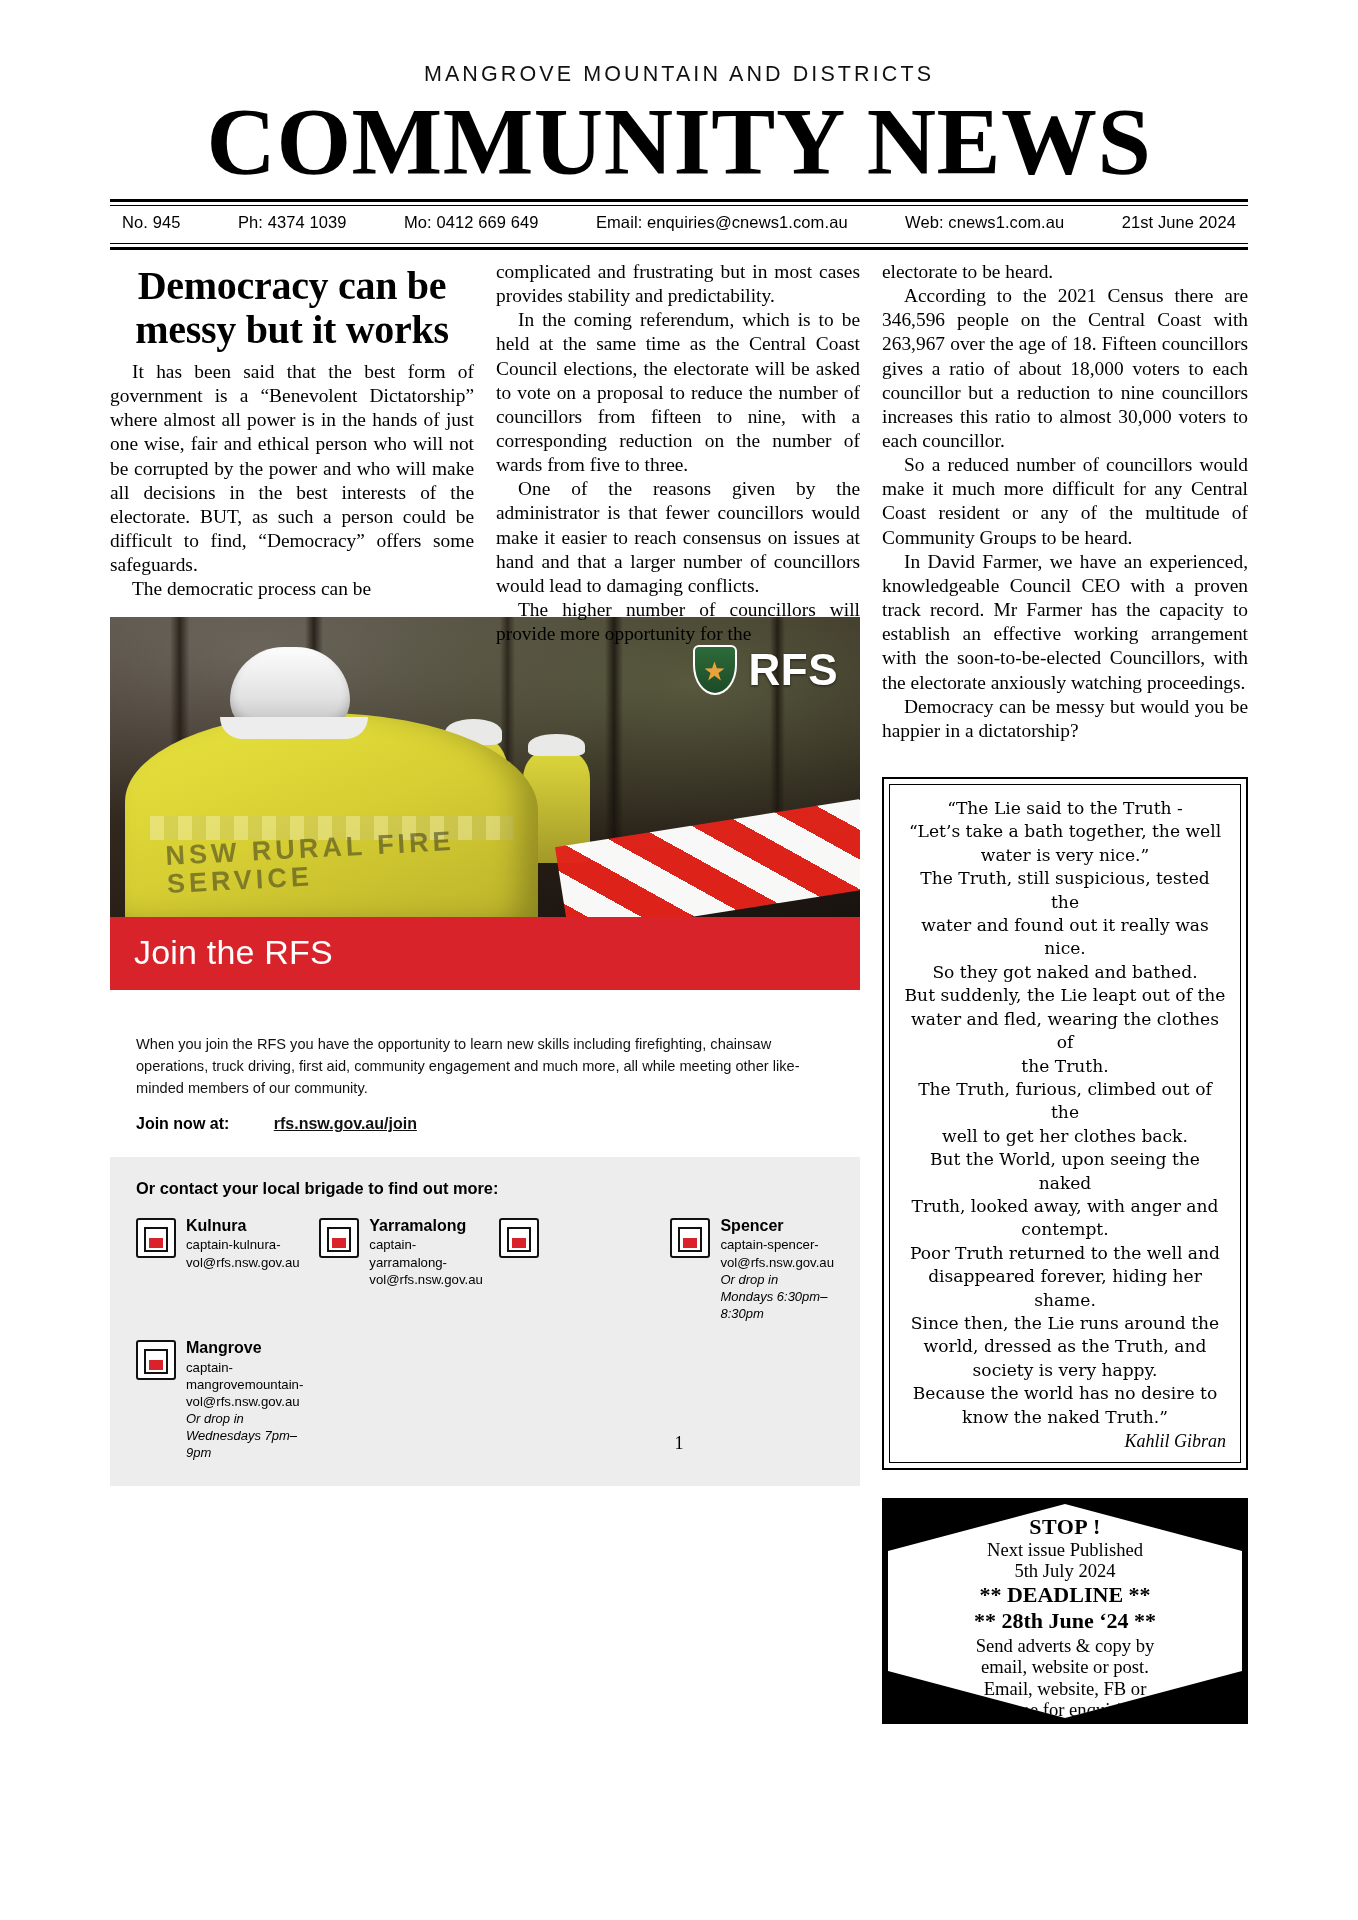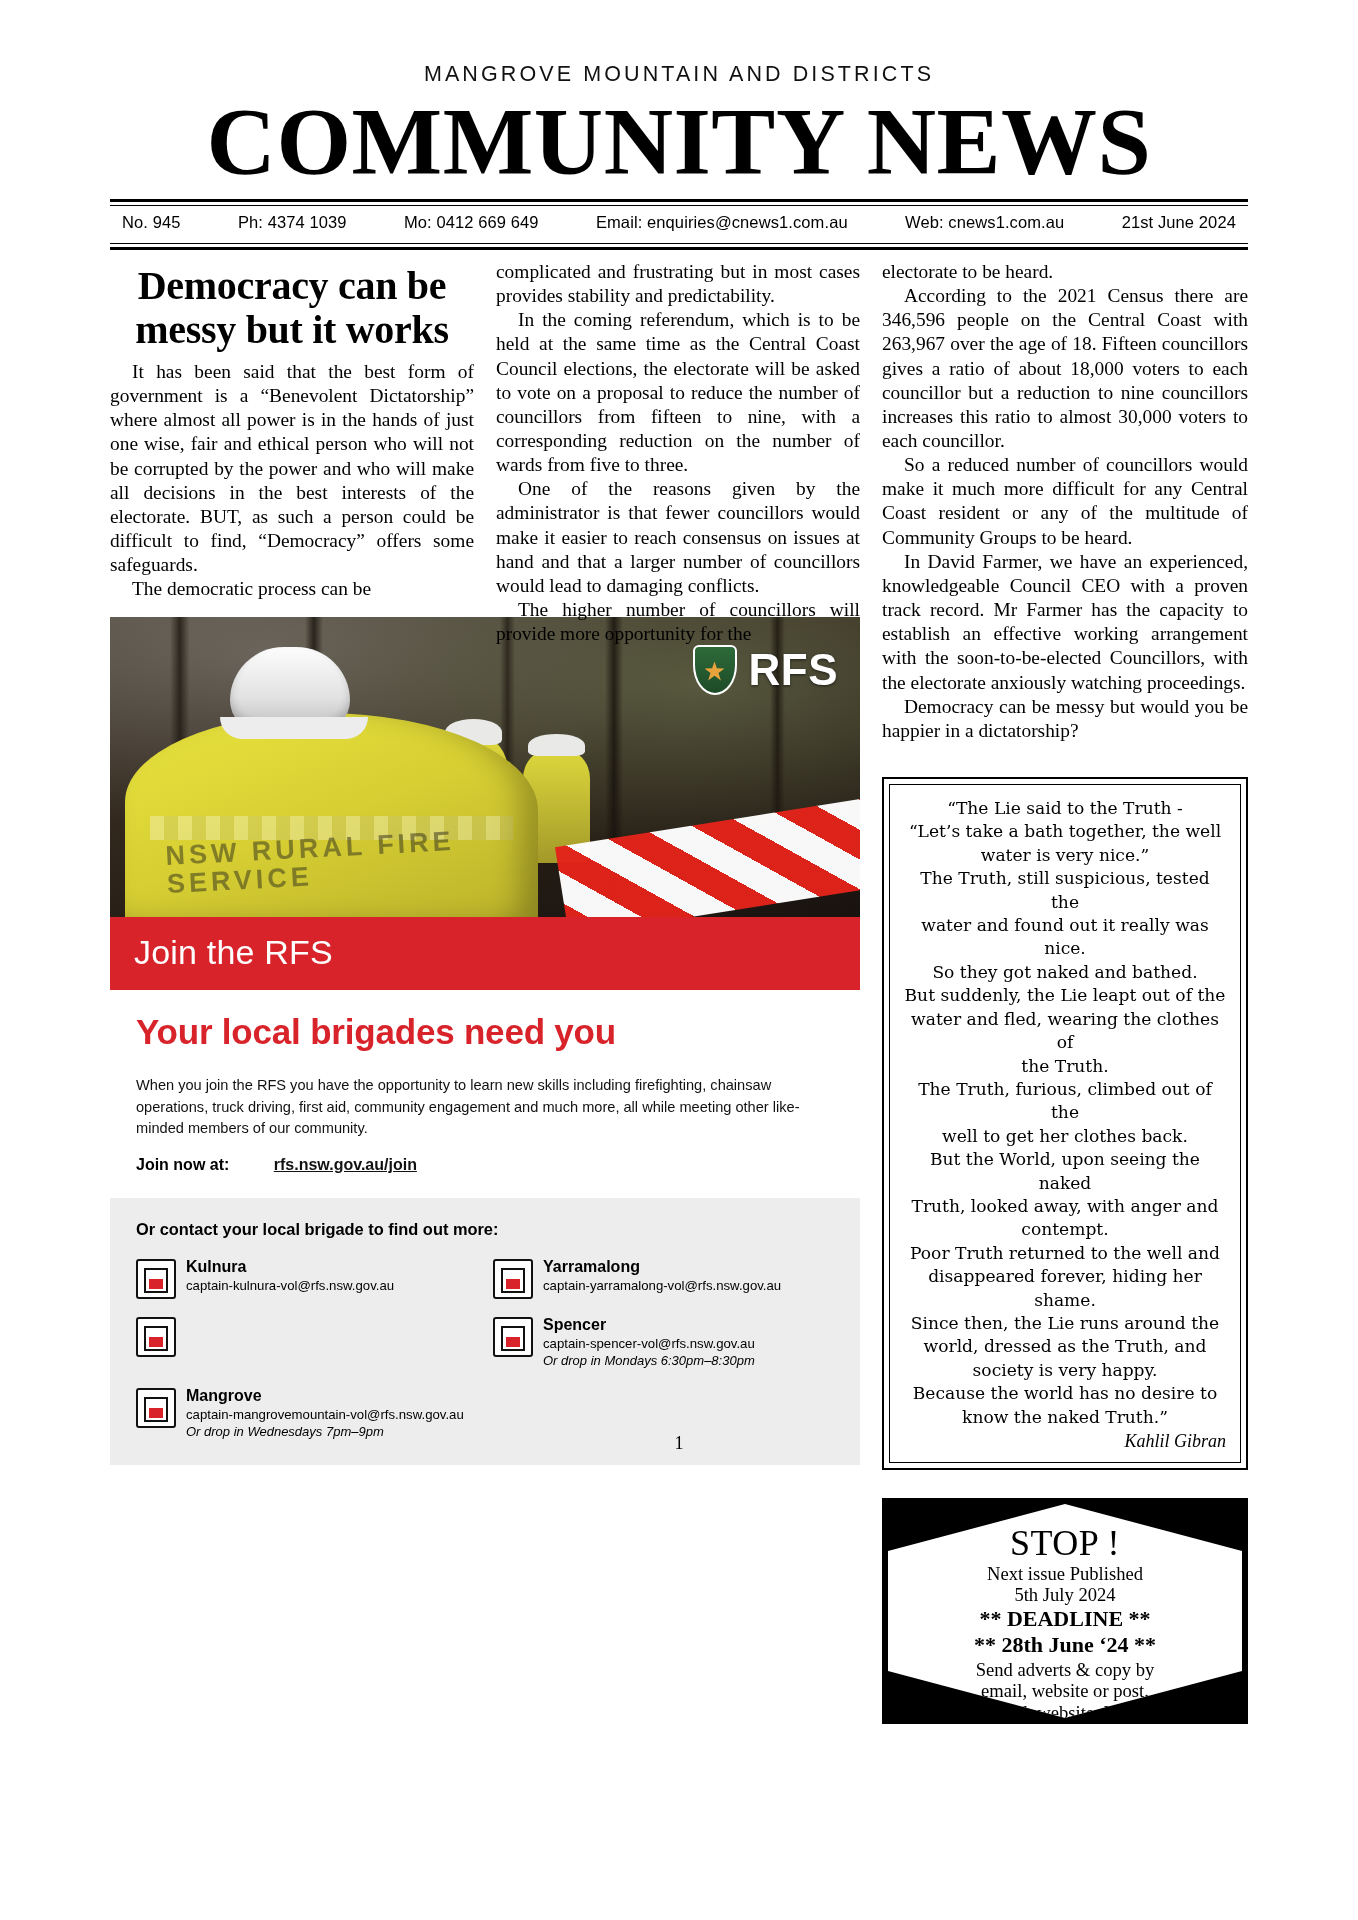--- a/index.html
+++ b/index.html
@@ -258,21 +258,21 @@
     padding: 22px 26px 24px 26px;
   }
   .rfs-contact-title {
     font-family: "Liberation Sans", sans-serif;
     font-weight: bold;
     font-size: 16.4px;
     margin-bottom: 18px;
   }
   .brigade-grid {
     display: grid;
-    grid-template-columns: 1fr 1fr;
+    grid-template-columns: 1fr 1fr 1fr 1fr;
     row-gap: 18px;
     column-gap: 10px;
     gap: 16px;
   }
   .brigade {
     display: flex;
     gap: 10px;
     align-items: flex-start;
   }
   .brigade-icon {
@@ -350,25 +350,25 @@
   .stop-diamond {
     position: absolute;
     inset: 6px;
     background: #fff;
     clip-path: polygon(50% 0%, 100% 22%, 100% 78%, 50% 100%, 0% 78%, 0% 22%);
     padding: 8px 26px 0 26px;
     text-align: center;
     font-family: "Liberation Serif", serif;
   }
   .stop-title {
-    font-size: 36px;
-    font-weight: normal;
+    font-size: 22px;
+    font-weight: bold;
     letter-spacing: 0.5px;
     line-height: 1.08;
-    margin-top: 12px;
+    margin-top: 3px;
   }
   .stop-line { font-size: 18.6px; line-height: 1.16; }
   .stop-strong { font-size: 22px; font-weight: bold; line-height: 1.2; }
 
   .page-number {
     position: absolute;
     left: 0; right: 0;
     bottom: 34px;
     text-align: center;
     font-family: "Liberation Serif", serif;
@@ -426,21 +426,20 @@
           <div class="helmet"></div>
           <div class="rfs-logo">
             <div class="shield"></div>
             <div class="txt">RFS</div>
           </div>
         </div>
         <div class="rfs-band">
           <div class="rfs-band-text">Join the RFS</div>
         </div>
         <div class="rfs-body">
-          <div class="rfs-head">Your local brigades need you</div>
           <div class="rfs-para">When you join the RFS you have the opportunity to learn new skills including firefighting, chainsaw operations, truck driving, first aid, community engagement and much more, all while meeting other like-minded members of our community.</div>
           <div class="rfs-join">
             <span>Join now at: </span><a href="#">rfs.nsw.gov.au/join</a>
           </div>
         </div>
         <div class="rfs-contact">
           <div class="rfs-contact-title">Or contact your local brigade to find out more:</div>
           <div class="brigade-grid">
 
             <div class="brigade">

